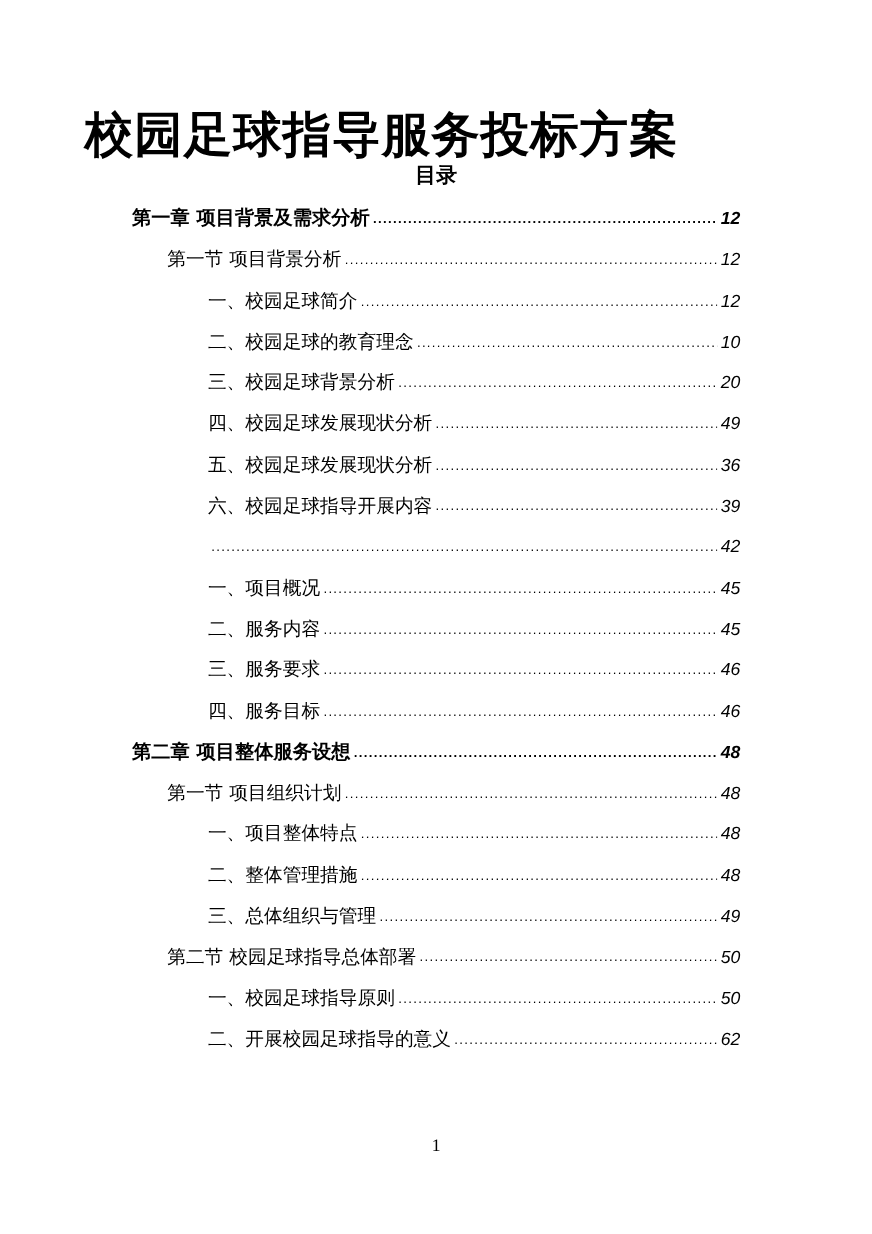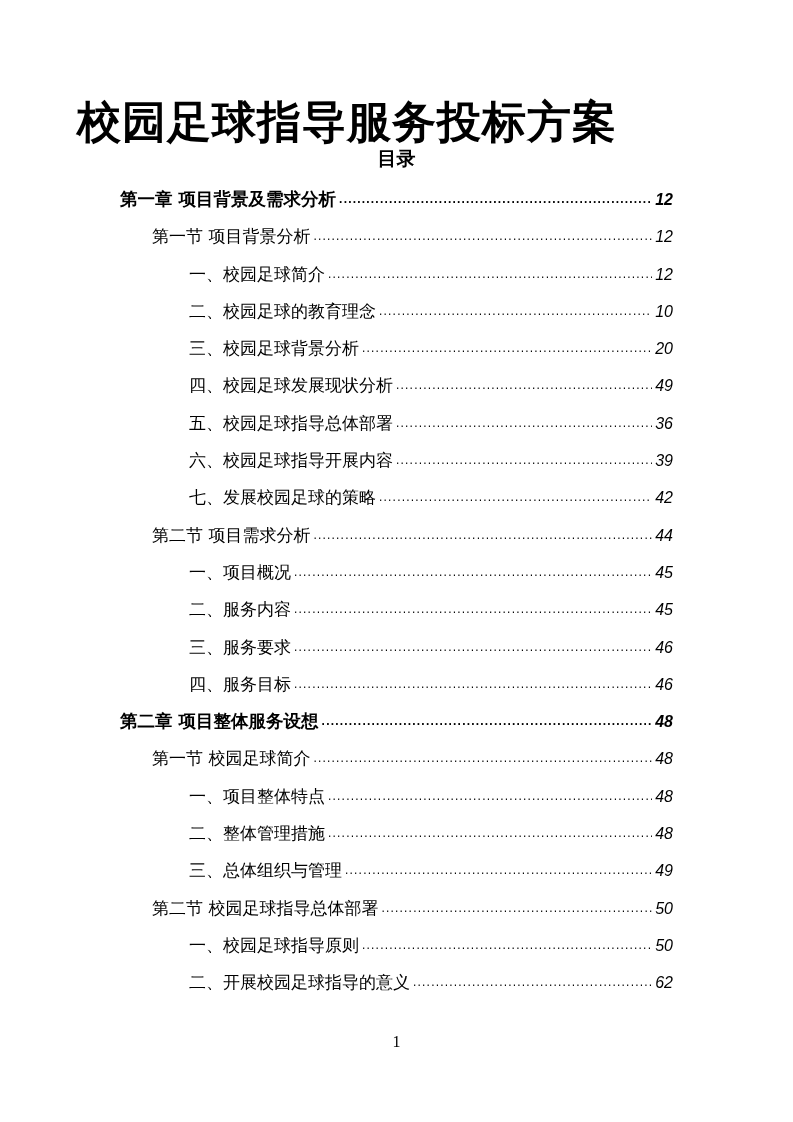--- a/index.html
+++ b/index.html
@@ -50,38 +50,32 @@
       <span class="label">三、校园足球背景分析</span>
       <span class="dots"></span>
       <span class="page">20</span>
     </div>
   <div class="row l3">
       <span class="label">四、校园足球发展现状分析</span>
       <span class="dots"></span>
       <span class="page">49</span>
     </div>
   <div class="row l3">
-      <span class="label">五、校园足球指导总体部署</span>
+      <span class="label">五、校园足球发展现状分析</span>
       <span class="dots"></span>
       <span class="page">36</span>
     </div>
   <div class="row l3">
       <span class="label">六、校园足球指导开展内容</span>
       <span class="dots"></span>
       <span class="page">39</span>
     </div>
   <div class="row l3">
-      <span class="label">七、发展校园足球的策略</span>
       <span class="dots"></span>
       <span class="page">42</span>
-    </div>
-  <div class="row l2">
-      <span class="label">第二节  项目需求分析</span>
-      <span class="dots"></span>
-      <span class="page">44</span>
     </div>
   <div class="row l3">
       <span class="label">一、项目概况</span>
       <span class="dots"></span>
       <span class="page">45</span>
     </div>
   <div class="row l3">
       <span class="label">二、服务内容</span>
       <span class="dots"></span>
       <span class="page">45</span>
@@ -95,21 +89,21 @@
       <span class="label">四、服务目标</span>
       <span class="dots"></span>
       <span class="page">46</span>
     </div>
   <div class="row l1">
       <span class="label">第二章  项目整体服务设想</span>
       <span class="dots"></span>
       <span class="page">48</span>
     </div>
   <div class="row l2">
-      <span class="label">第一节  校园足球简介</span>
+      <span class="label">第一节  项目组织计划</span>
       <span class="dots"></span>
       <span class="page">48</span>
     </div>
   <div class="row l3">
       <span class="label">一、项目整体特点</span>
       <span class="dots"></span>
       <span class="page">48</span>
     </div>
   <div class="row l3">
       <span class="label">二、整体管理措施</span>

